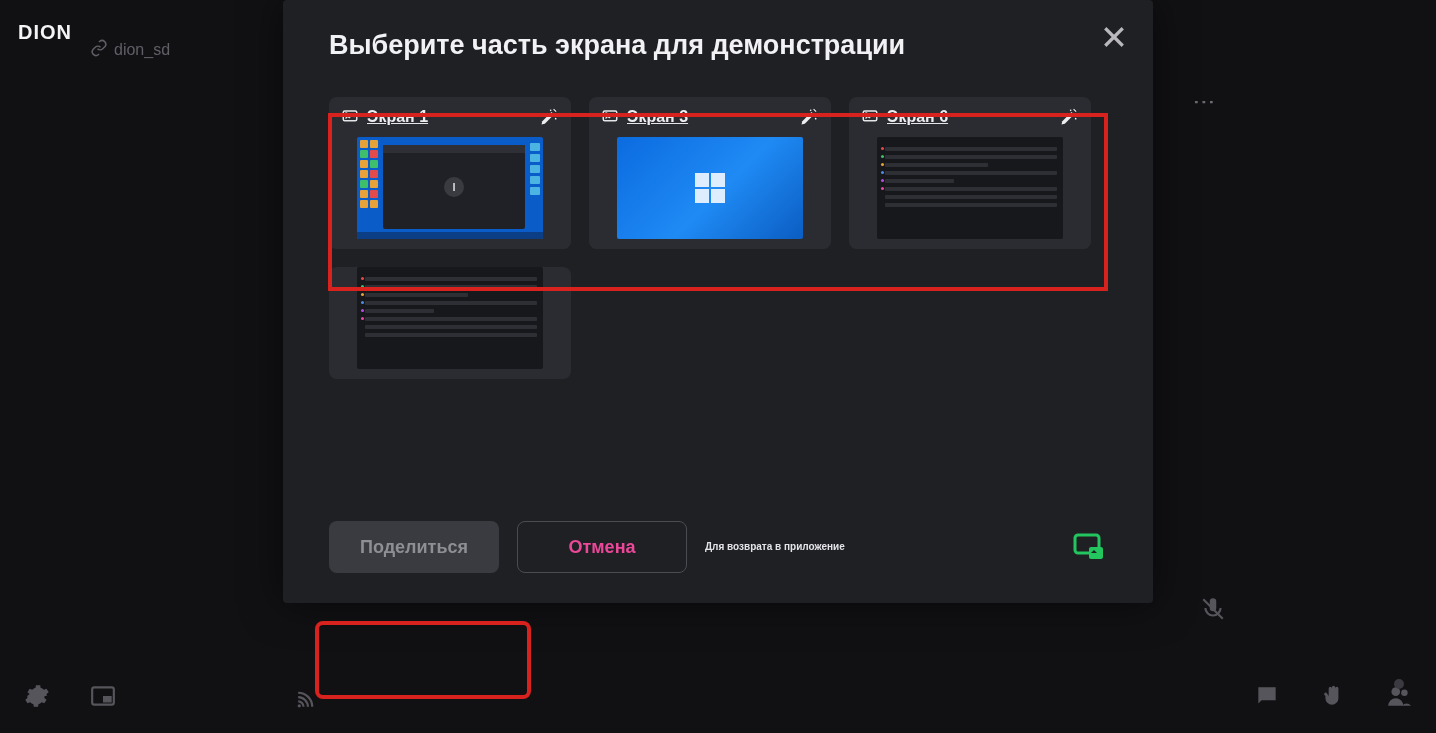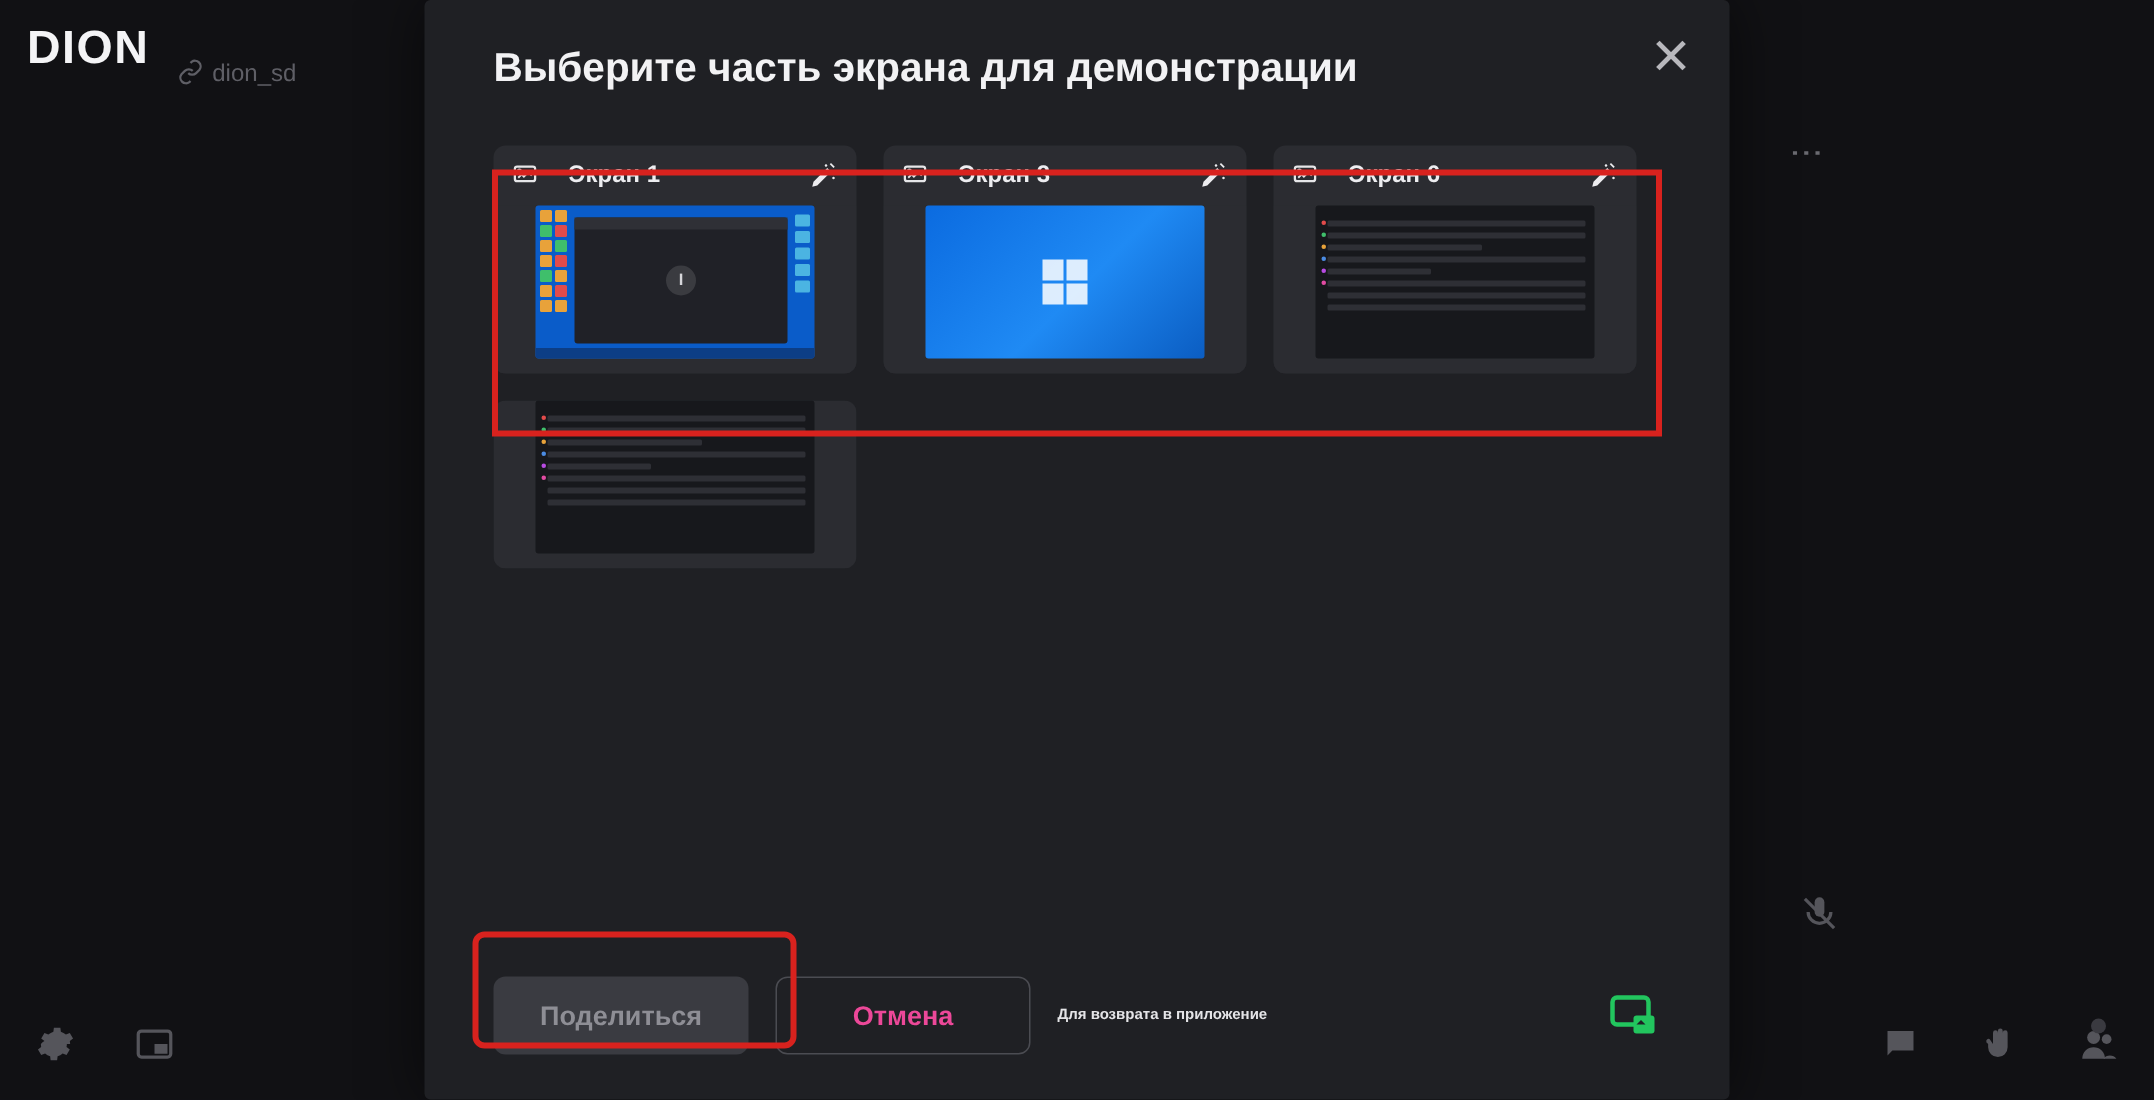--- a/index.html
+++ b/index.html
@@ -1,43 +1,43 @@
 <!DOCTYPE html>
 <html><head>
 <meta charset="utf-8">
 <style>
   * { box-sizing: border-box; margin: 0; padding: 0; }
   html, body { width: 1436px; height: 733px; overflow: hidden; font-family: Arial, Helvetica, sans-serif; background:#0f0f12; color:#e6e6e8; }
   
   .bg-app { position:absolute; inset:0; background:#111114; }
   .bg-topbar { position:absolute; left:0; top:0; right:0; height:64px; display:flex; align-items:center; padding:0 18px; gap:18px; }
-  .logo { font-weight:900; font-size:31px; letter-spacing:1px; color:#f4f4f6; }
+  .logo { font-weight:900; font-size:20px; letter-spacing:1px; color:#f4f4f6; }
   .room-link { display:flex; align-items:center; gap:6px; color:#5f5f66; font-size:16px;margin-top:36px; }
   .room-link svg { width:18px; height:18px; stroke:#5f5f66; }
   .bg-more { position:absolute; right:220px; top:90px; color:#6a6a70; font-size:22px; letter-spacing:2px; transform:rotate(90deg); }
   .bg-bottom { position:absolute; left:0; right:0; bottom:0; height:70px; display:flex; align-items:center; justify-content:space-between; padding:0 24px; }
   .bg-bottom .group { display:flex; align-items:center; gap:40px; }
   .bg-ico { color:#55555b; }
   .bg-ico svg { width:26px; height:26px; fill:#55555b; }
   .bg-mic-off { position:absolute; right:210px; top:596px; }
   .bg-badge { position:absolute; right:8px; top:-4px; width:10px; height:10px; border-radius:50%; background:#3a3a40; }
 
   
-  .modal { position:absolute; left:283px; top:0; width:870px; height:733px; background:#1f2024; border-radius:4px; padding:30px 46px 26px 46px; box-shadow:0 0 40px rgba(0,0,0,.55); }
+  .modal { position:absolute; left:283px; top:0; width:870px; height:603px; background:#1f2024; border-radius:4px; padding:30px 46px 26px 46px; box-shadow:0 0 40px rgba(0,0,0,.55); }
   .modal-title { font-size:27px; font-weight:700; color:#f2f2f4; }
   .close-x { position:absolute; right:24px; top:22px; width:30px; height:30px; cursor:pointer; }
   .close-x svg { width:30px; height:30px; stroke:#b8b8bd; stroke-width:2.6; }
 
   .cards { margin-top:36px; display:flex; flex-wrap:wrap; gap:18px; }
   .red-frame { position:absolute; border:4px solid #d8221e; pointer-events:none; }
   .red-frame.top { left:328px; top:113px; width:780px; height:178px; }
   .red-frame.btn { left:315px; top:621px; width:216px; height:78px; }
 
   .card { width:242px; background:#2b2c31; border-radius:8px; overflow:hidden; cursor:pointer; }
-  .card-head { display:flex; align-items:center; gap:20px; padding:10px 12px; }
+  .card-head { display:flex; align-items:center; gap:8px; padding:10px 12px;text-decoration:underline; }
   .card-head .ico { width:18px; height:18px; }
   .card-head .ico svg { width:18px; height:18px; stroke:#e6e6e8; fill:none; stroke-width:2; }
   .card-head .lbl { font-size:16px; font-weight:600; color:#ededf0; flex:1; white-space:nowrap; overflow:hidden; text-overflow:ellipsis; }
   .card-head .wand { width:20px; height:20px; }
   .card-head .wand svg { width:20px; height:20px; fill:#ededf0; }
   .thumb { width:100%; height:112px; display:flex; align-items:center; justify-content:center; background:#2b2c31; padding:0 28px 10px 28px; }
   .thumb-inner { width:100%; height:100%; border-radius:2px; position:relative; overflow:hidden; }
   
   .t1 { background:linear-gradient(#0a5cc9,#0a5cc9); }
   .t1 .left-icons { position:absolute; left:3px; top:3px; bottom:8px; width:20px; display:grid; grid-template-columns:repeat(2,8px); grid-auto-rows:8px; gap:2px; }

